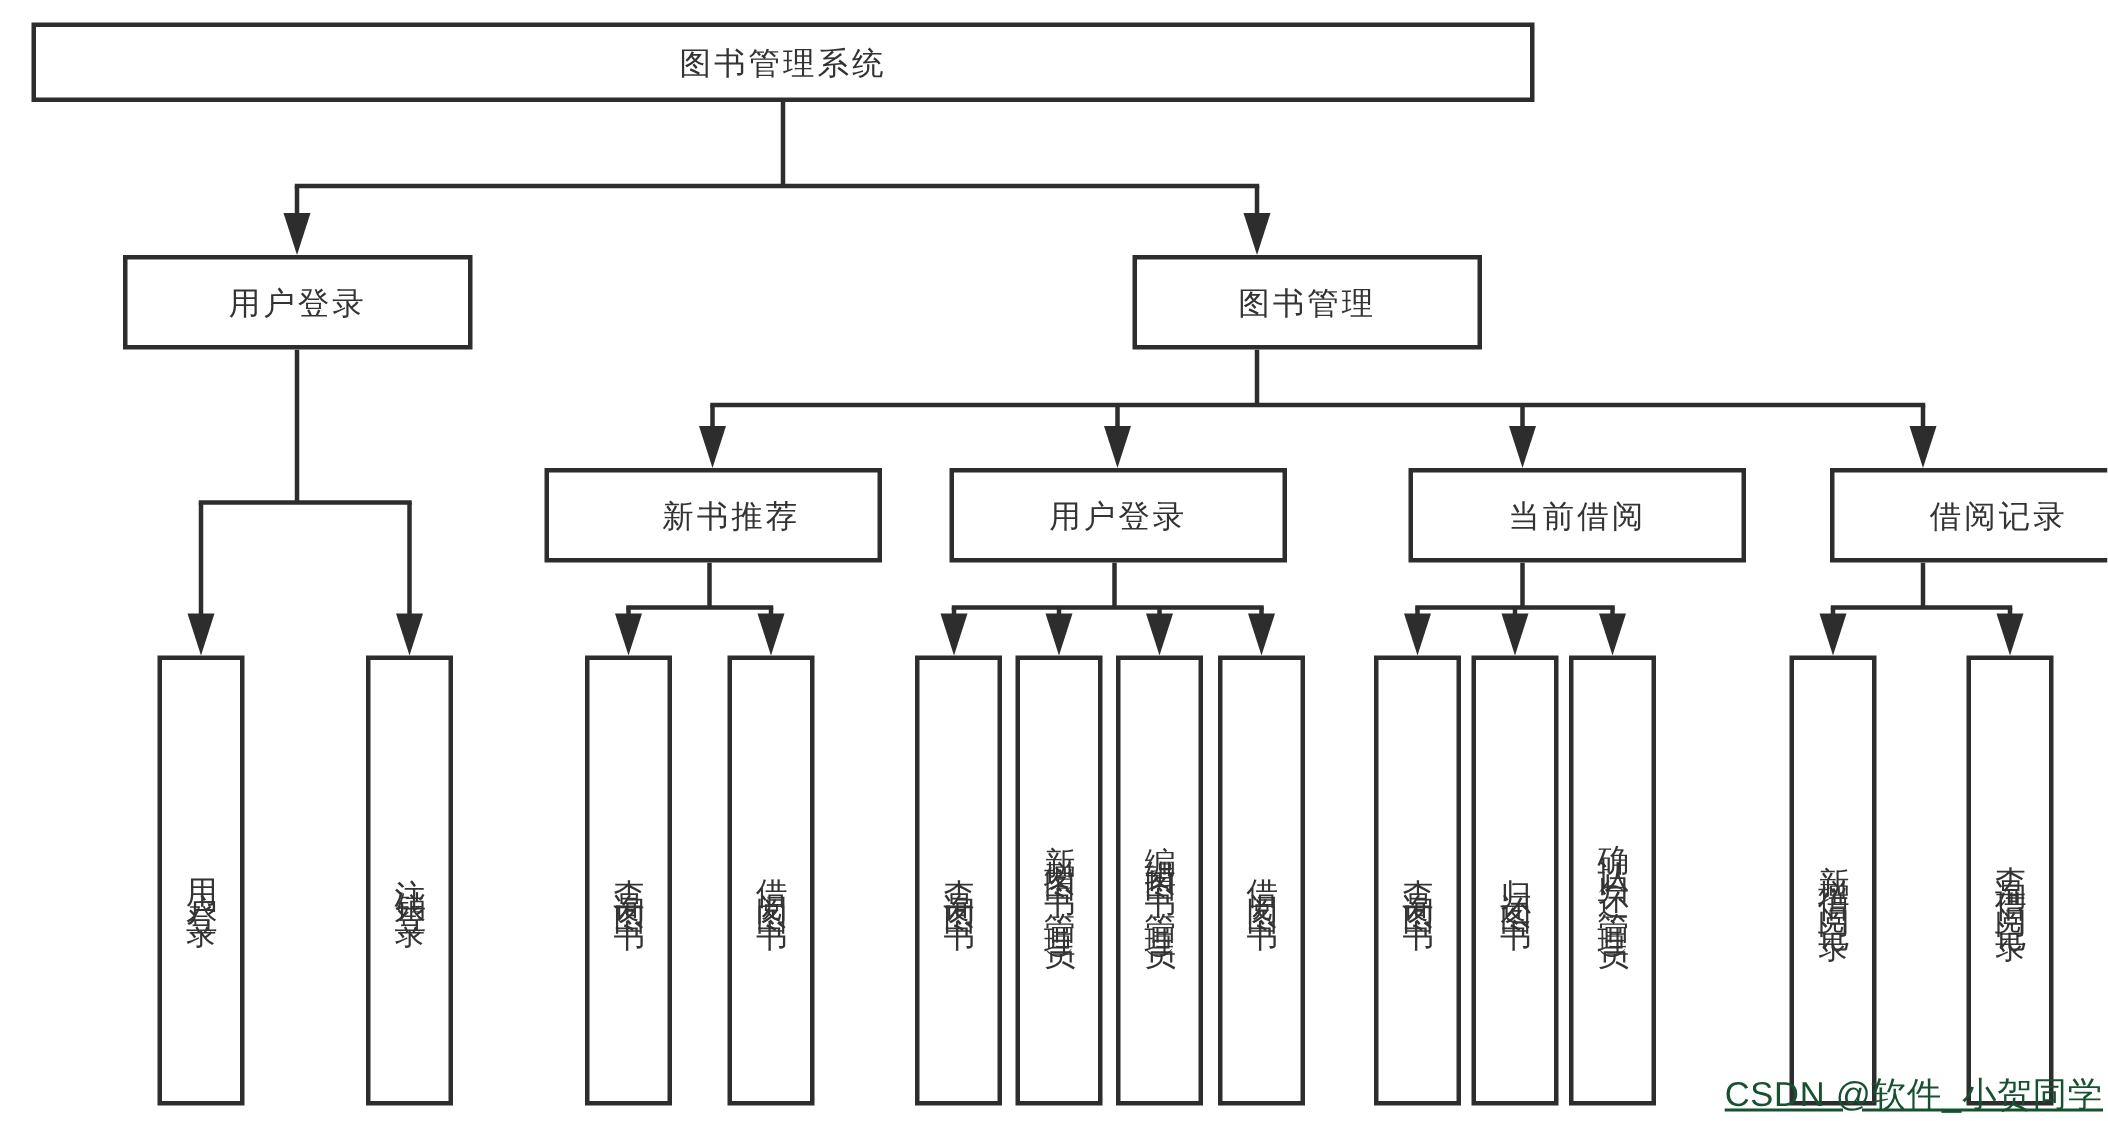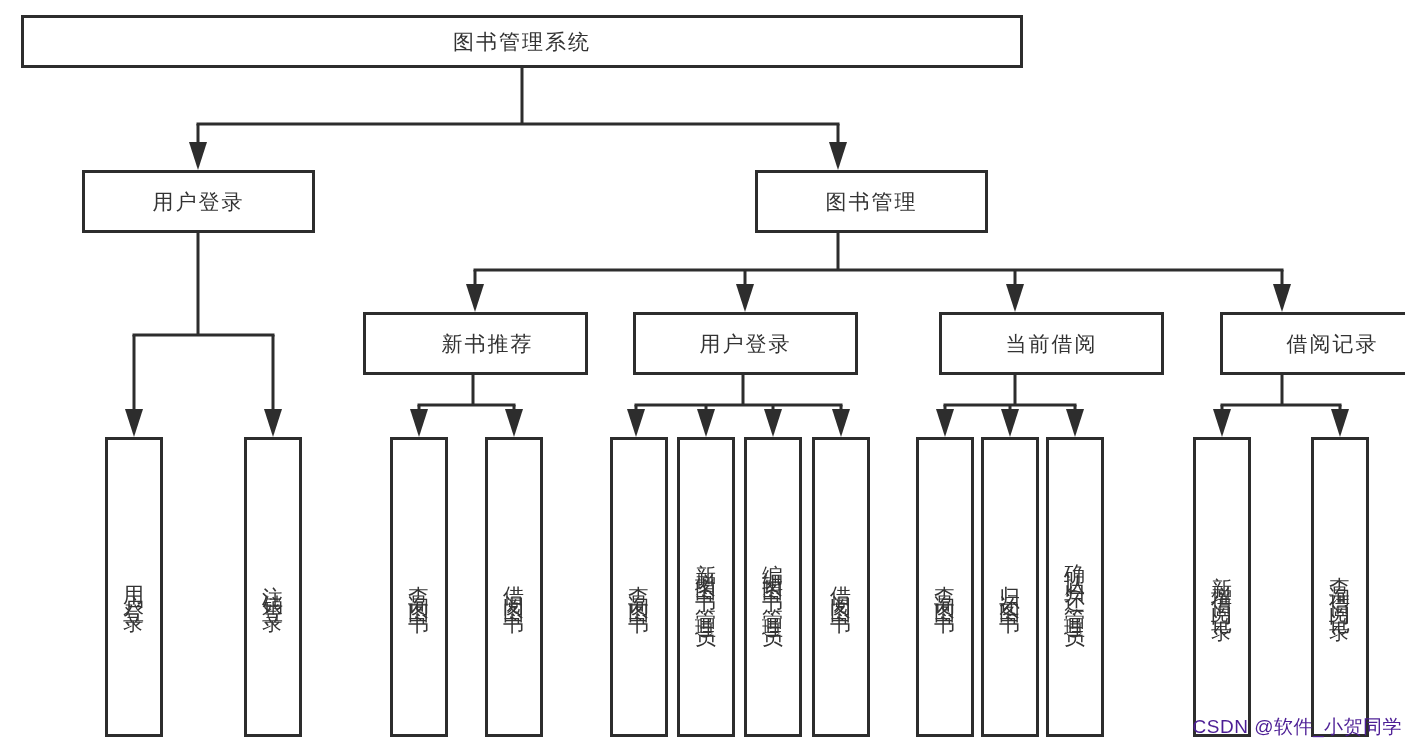--- a/index.html
+++ b/index.html
@@ -82,24 +82,25 @@
   .leaf-8  { left: 812px;  }
   .leaf-9  { left: 916px;  }
   .leaf-10 { left: 981px;  }
   .leaf-11 { left: 1046px; }
   .leaf-12 { left: 1193px; }
   .leaf-13 { left: 1311px; }
   .watermark {
     position: absolute;
     right: 3px;
     top: 714px;
-    font-size: 19px;
+    font-size: 23px;
     letter-spacing: 0.5px;
-    color: #4c1d95;
+    color: #14532d;
     white-space: nowrap;
+    text-decoration: underline;
   }
 </style>
 </head>
 <body>
 
 <div class="stage">
 
   <svg class="connectors" viewBox="0 0 1405 747" xmlns="http://www.w3.org/2000/svg">
 
     <g>

